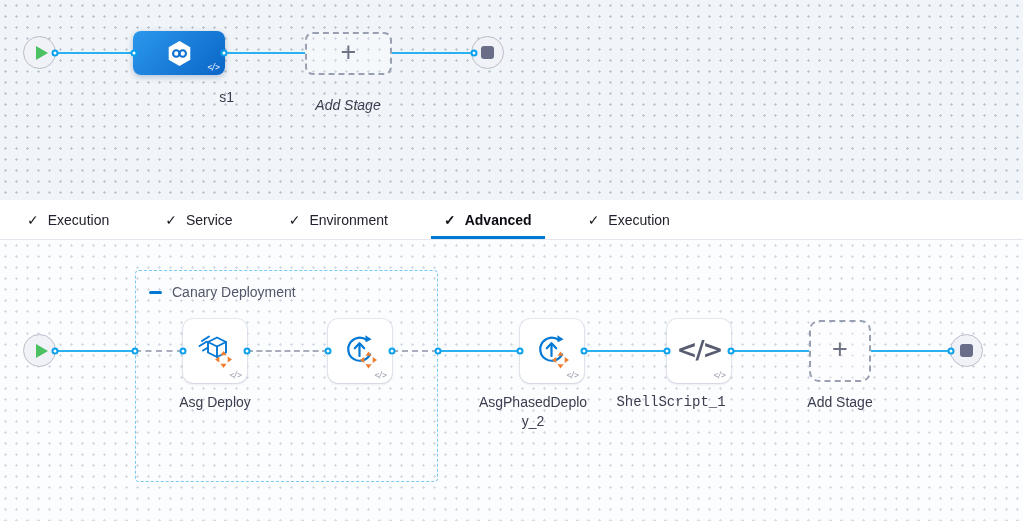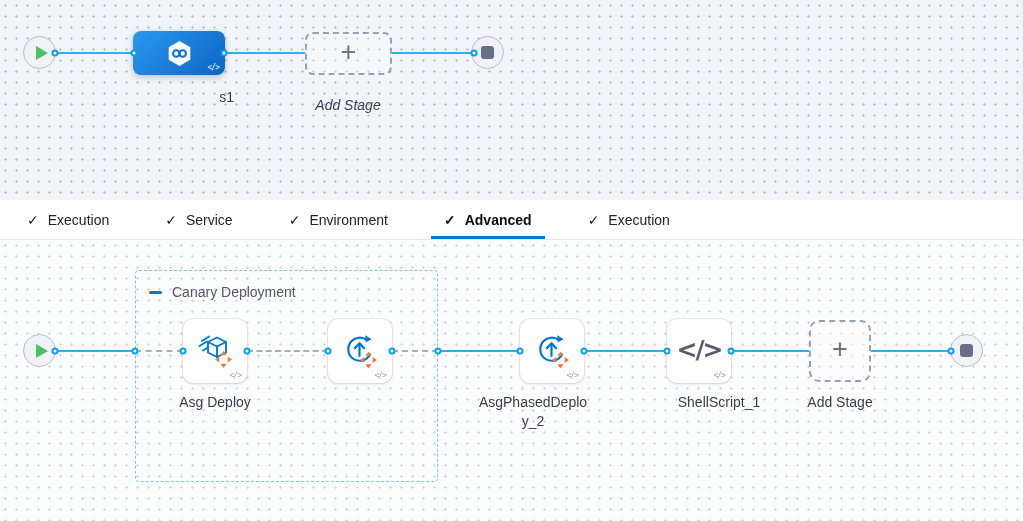--- a/index.html
+++ b/index.html
@@ -281,16 +281,16 @@
   <div class="dot" style="left:392px; top:351px;"></div>
   <div class="dot" style="left:438px; top:351px;"></div>
   <div class="dot" style="left:520px; top:351px;"></div>
   <div class="dot" style="left:584px; top:351px;"></div>
   <div class="dot" style="left:667px; top:351px;"></div>
   <div class="dot" style="left:731px; top:351px;"></div>
   <div class="dot" style="left:951px; top:351px;"></div>
 
   <div class="node-label" style="left:160px; top:393px;">Asg Deploy</div>
   <div class="node-label" style="left:478px; top:393px;">AsgPhasedDeploy_2</div>
-  <div class="node-label" style="left:664px; top:393px;">ShellScript_1</div>
+  <div class="node-label" style="left:616px; top:393px;font-family:Liberation Mono, monospace;">ShellScript_1</div>
   <div class="node-label" style="left:785px; top:393px;">Add Stage</div>
 
 </div>
 
 </body></html>

